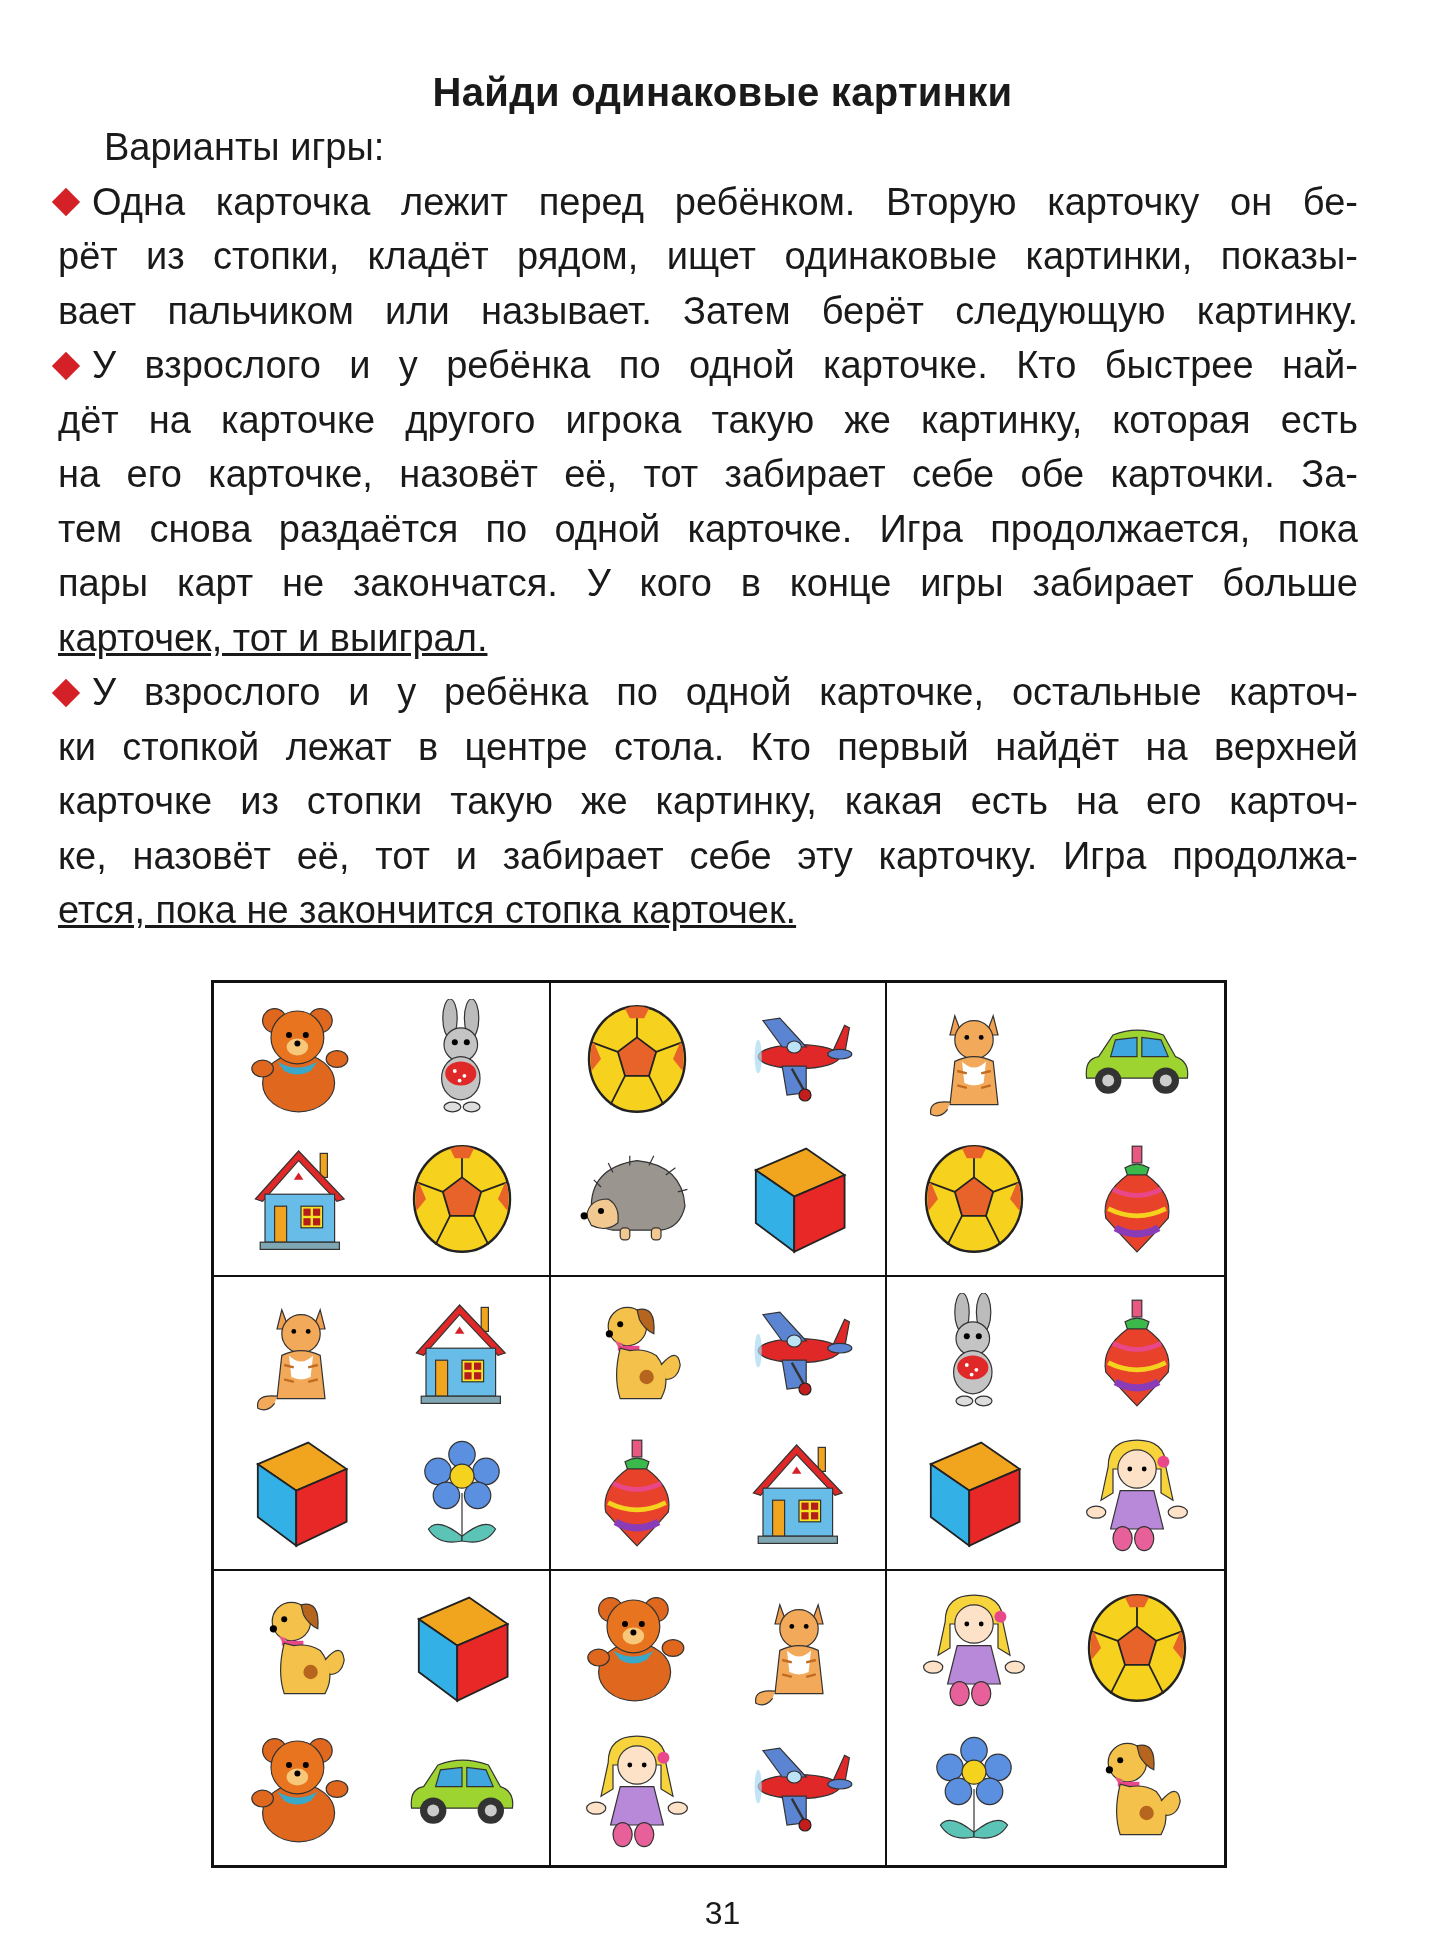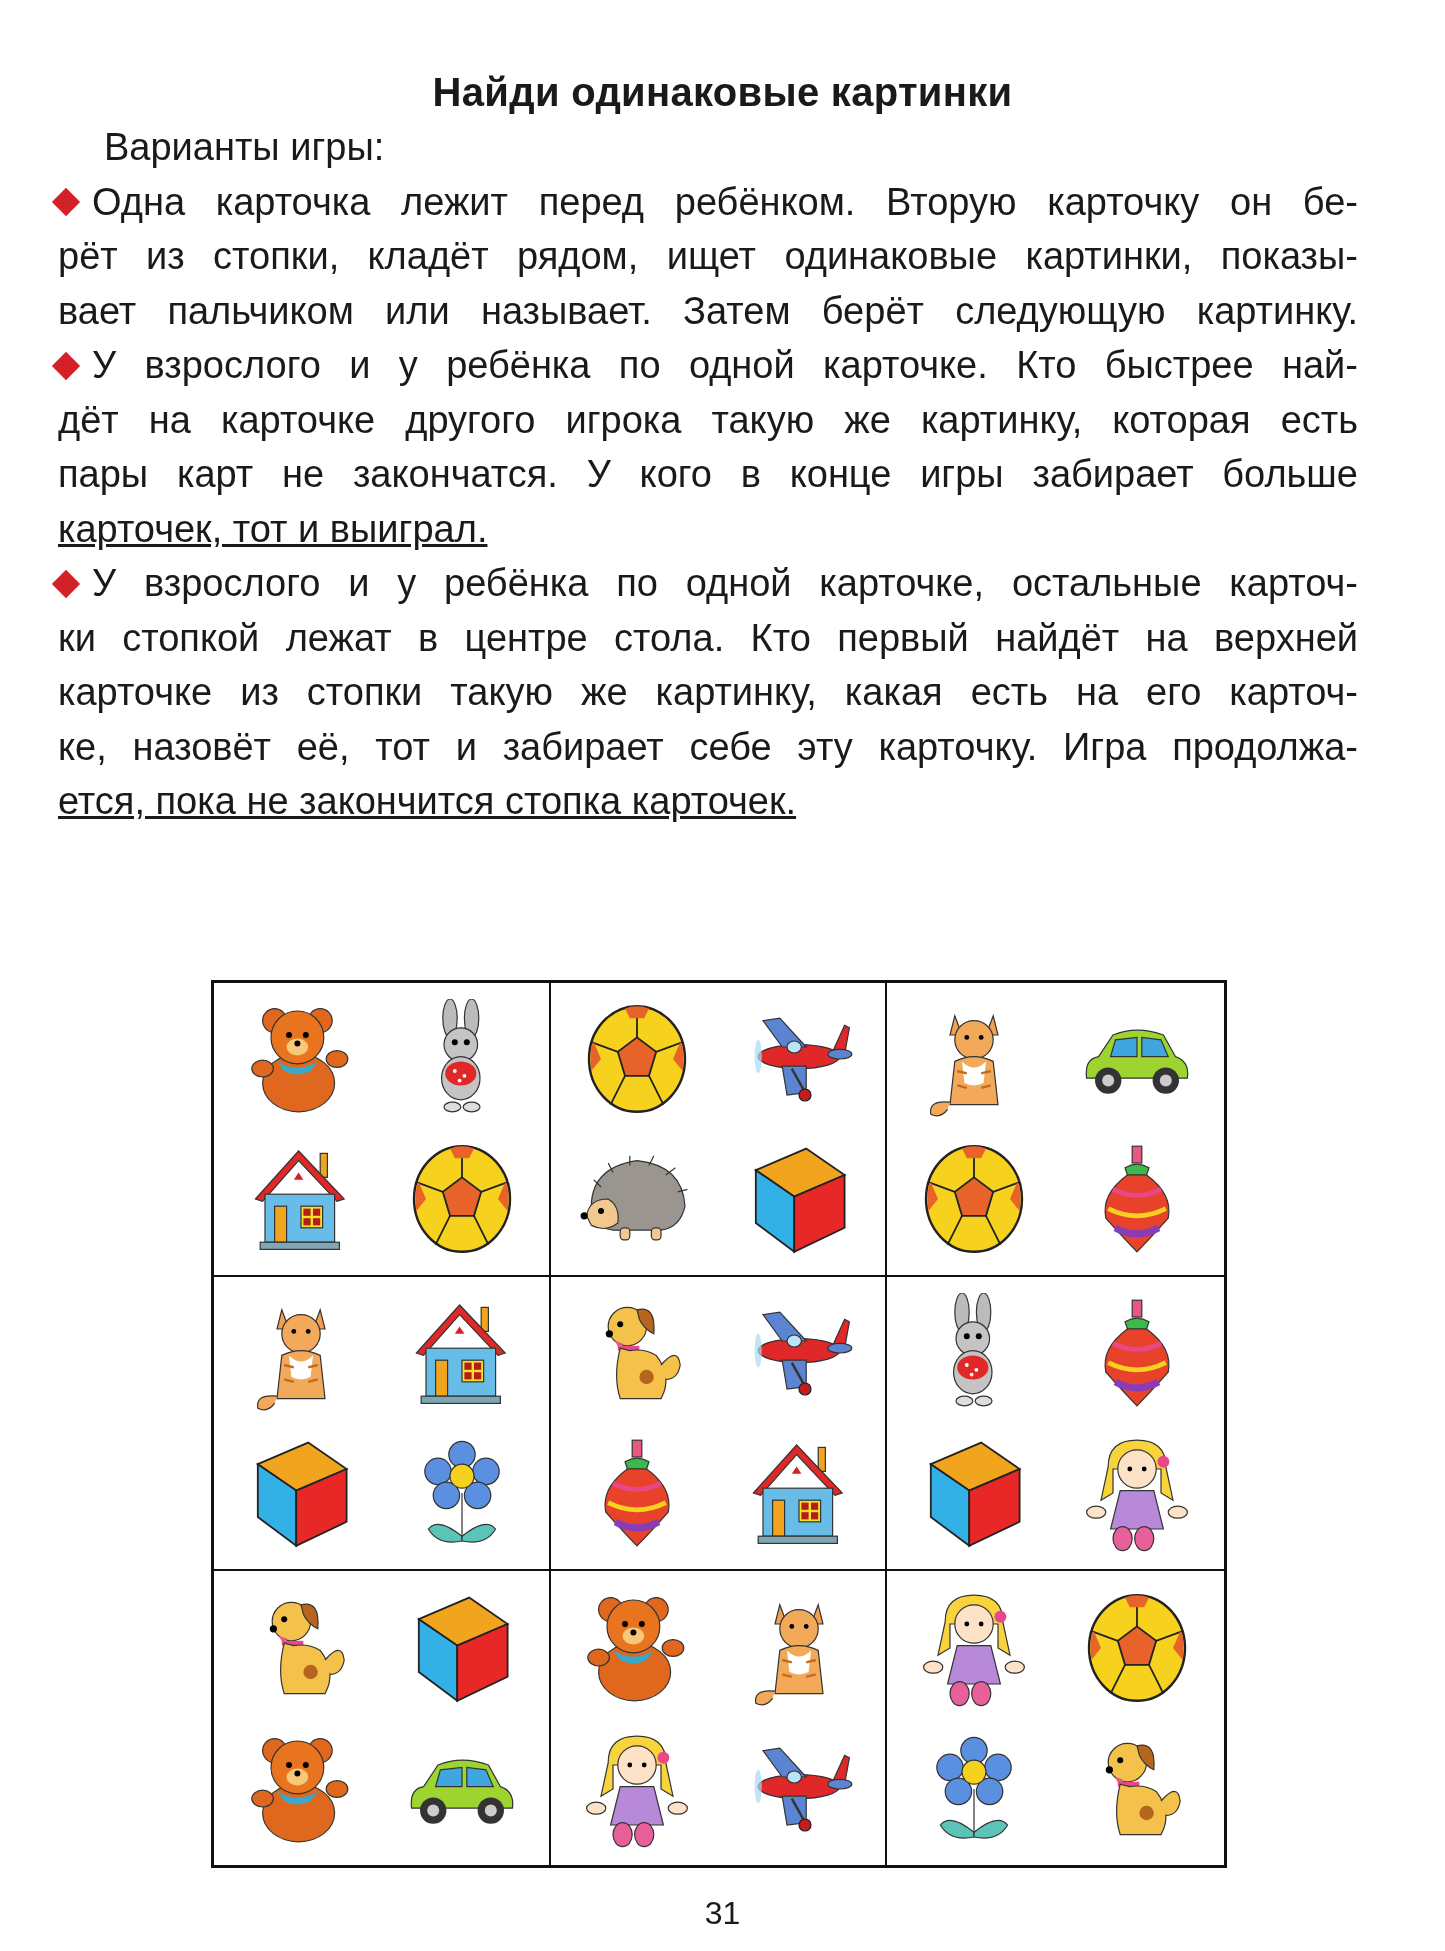--- a/index.html
+++ b/index.html
@@ -32,20 +32,22 @@
 <div class="title">Найди одинаковые картинки</div>
 
 <div class="text-block">
   <span class="line indent">Варианты игры:</span>
   <div id="lines">
       <span class="line" style="text-align-last: justify; margin-left: -10px;"><span class="bullet" style="background: rgb(212, 32, 39);"></span><span>Одна карточка лежит перед ребёнком. Вторую карточку он бе-</span></span>
       <span class="line"><span>рёт из стопки, кладёт рядом, ищет одинаковые картинки, показы-</span></span>
       <span class="line"><span>вает пальчиком или называет. Затем берёт следующую картинку.</span></span>
       <span class="line" style="text-align-last: justify; margin-left: -10px;"><span class="bullet" style="background: rgb(212, 32, 39);"></span><span>У взрослого и у ребёнка по одной карточке. Кто быстрее най-</span></span>
       <span class="line"><span>дёт на карточке другого игрока такую же картинку, которая есть</span></span>
+      <span class="line"><span>на его карточке, назовёт её, тот забирает себе обе карточки. За-</span></span>
+      <span class="line"><span>тем снова раздаётся по одной карточке. Игра продолжается, пока</span></span>
       <span class="line"><span>пары карт не закончатся. У кого в конце игры забирает больше</span></span>
       <span class="line last"><span>карточек, тот и выиграл.</span></span>
       <span class="line" style="text-align-last: justify; margin-left: -10px;"><span class="bullet" style="background: rgb(212, 32, 39);"></span><span>У взрослого и у ребёнка по одной карточке, остальные карточ-</span></span>
       <span class="line"><span>ки стопкой лежат в центре стола. Кто первый найдёт на верхней</span></span>
       <span class="line"><span>карточке из стопки такую же картинку, какая есть на его карточ-</span></span>
       <span class="line"><span>ке,  назовёт её, тот и забирает себе эту карточку. Игра продолжа-</span></span>
       <span class="line last"><span>ется, пока не закончится стопка карточек.</span></span>
     </div>
 </div>
 

